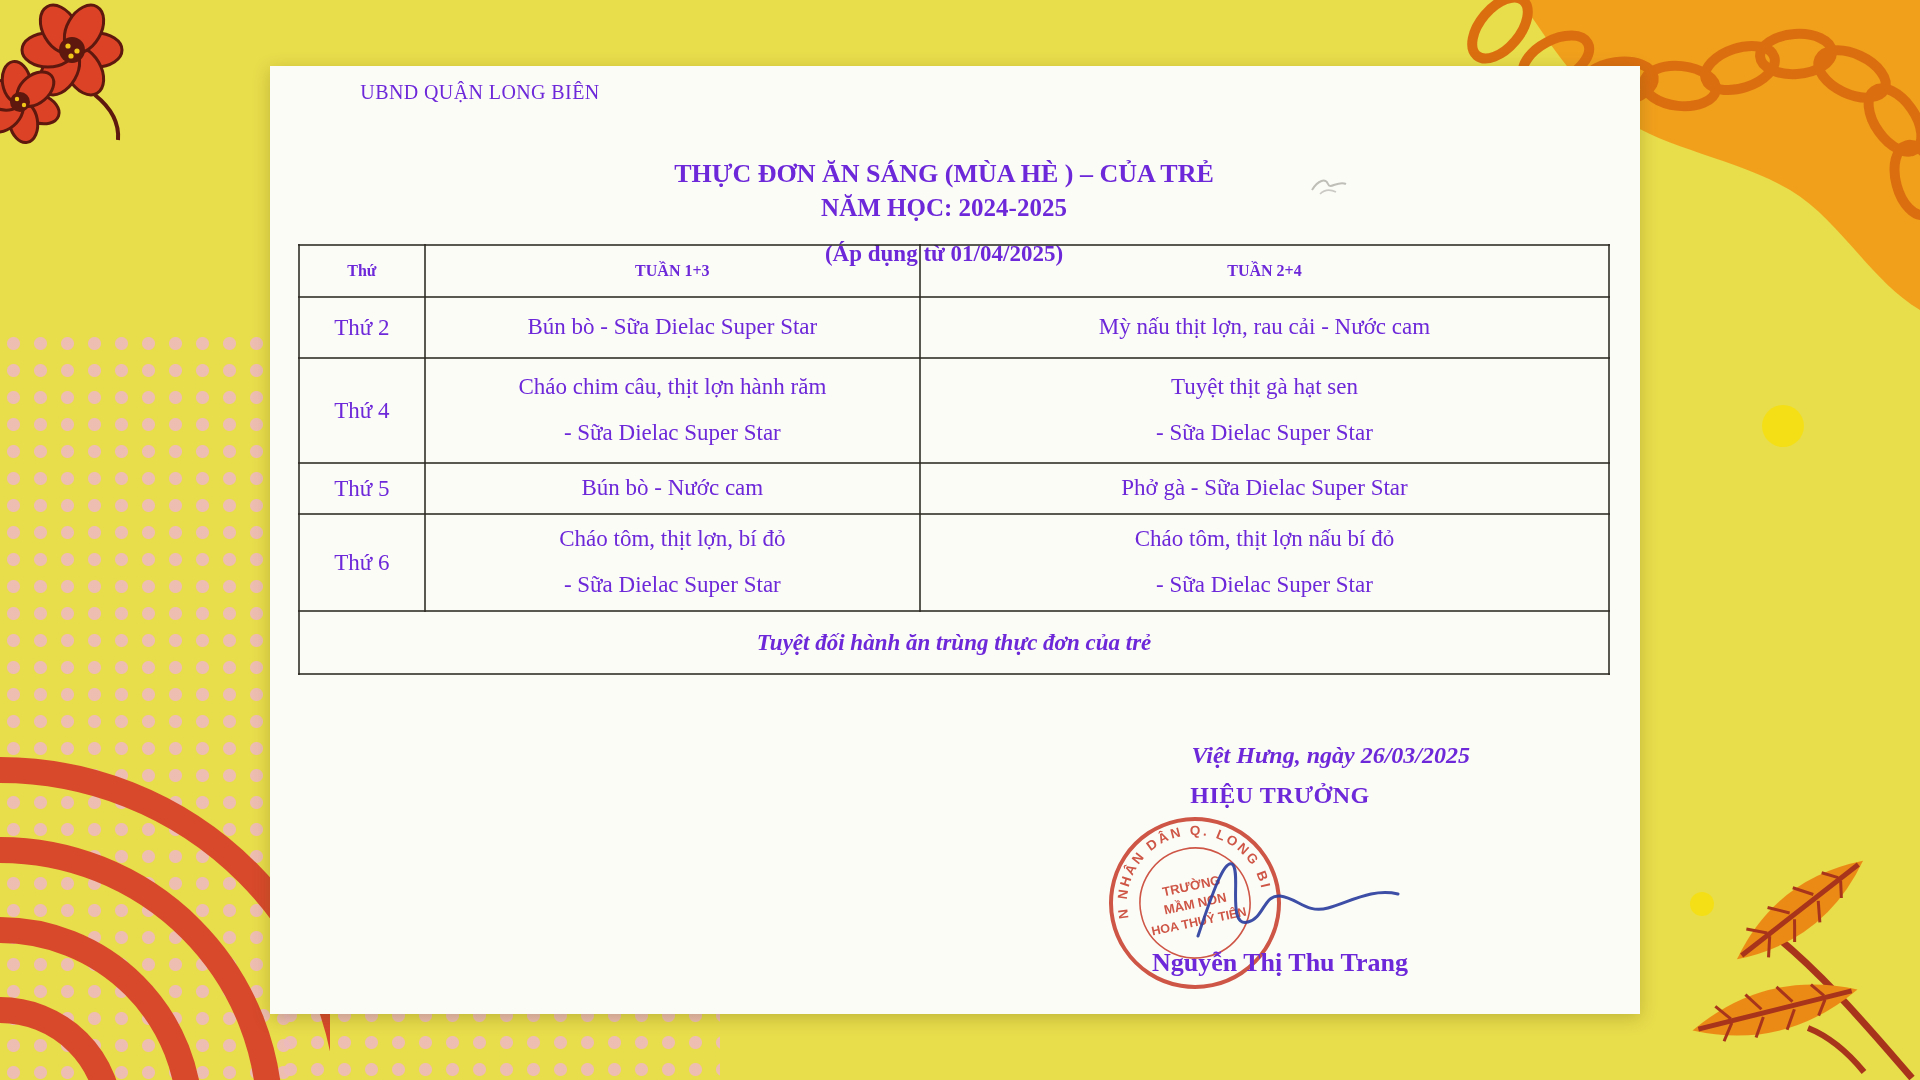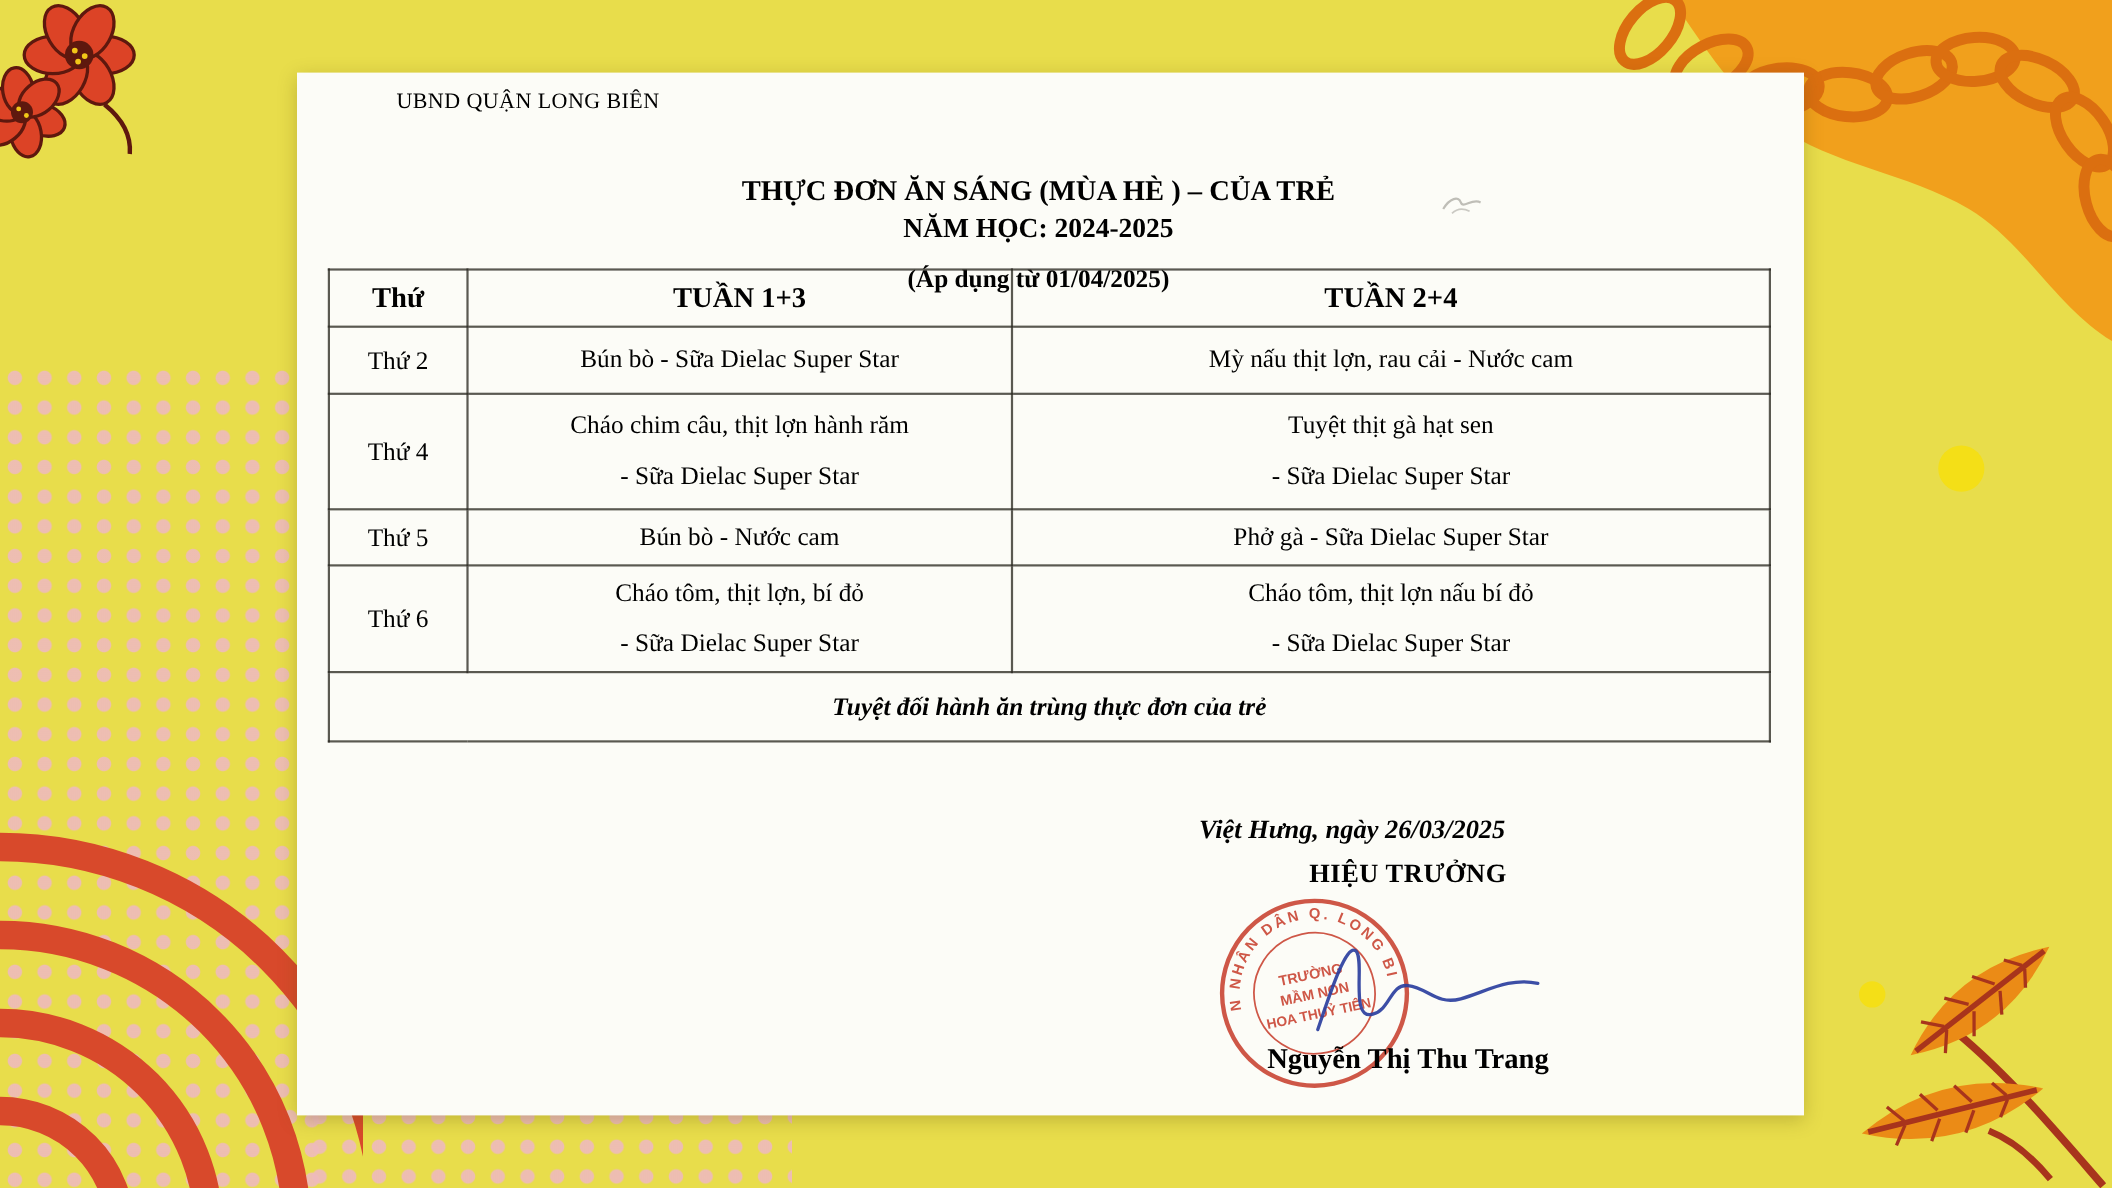--- a/index.html
+++ b/index.html
@@ -10,46 +10,46 @@
   .dots{position:absolute;z-index:0;
         background-image:radial-gradient(circle,rgba(238,186,189,.9) 6px,rgba(238,186,189,0) 7px);
         background-size:27px 27px;}
   .dots-left{left:0;top:330px;width:292px;height:750px;}
   .dots-bottom{left:250px;top:1002px;width:470px;height:78px;}
   .sun-dot{position:absolute;z-index:1;border-radius:50%;background:#f4df17;}
   .sun-dot-right{left:1762px;top:405px;width:42px;height:42px;}
 
   
   .paper{position:absolute;left:270px;top:66px;width:1370px;height:948px;z-index:2;
-         background:#fcfcf7;box-shadow:0 4px 16px rgba(90,80,10,.28);color:#000000;}
+         background:#fcfcf7;box-shadow:0 4px 16px rgba(90,80,10,.28);color:#6d28d9;}
   .doc-header{position:absolute;left:40px;top:14px;width:340px;text-align:center;line-height:1.25;}
   .doc-header .l1{font-size:20px;letter-spacing:.4px;}
   .doc-header .l2{font-size:20px;font-weight:bold;margin-top:1px;}
   .doc-title{position:absolute;left:28px;top:92px;width:1292px;text-align:center;font-weight:bold;line-height:1.2;}
   .doc-title .t1{font-size:26px;}
   .doc-title .t2{font-size:25px;margin-top:4px;}
   .doc-title .t3{font-size:23px;margin-top:17px;}
 
   
   table.menu{position:absolute;left:28px;top:178px;width:1312px;border-collapse:collapse;table-layout:fixed;}
   table.menu th,table.menu td{border:2px solid rgba(44,42,34,.78);padding:0 6px;vertical-align:middle;}
-  table.menu th{font-size:26px;font-weight:bold;text-align:center;height:50px;}
+  table.menu th{font-size:16px;font-weight:bold;text-align:center;height:50px;}
   table.menu td{font-size:23px;text-align:center;}
   .col-day{width:9.6%;}
   .col-w13{width:37.8%;}
   .col-w24{width:52.6%;}
   .r-h61{height:61px;} .r-h56{height:56px;} .r-h105{height:105px;} .r-h51{height:51px;} .r-h97{height:97px;} .r-h63{height:63px;}
   .cell-lines{display:flex;flex-direction:column;justify-content:center;align-items:center;}
   .cell-line{line-height:1.25;}
   .cell-line + .cell-line{margin-top:17px;}
   .cell-line:empty{display:none;}
   td.note-cell{font-weight:bold;font-style:italic;font-size:24px;text-align:center;}
 
   
-  .place-date{position:absolute;left:820px;top:676px;width:380px;text-align:left;
+  .place-date{position:absolute;left:820px;top:676px;width:380px;text-align:right;
               font-weight:bold;font-style:italic;font-size:24px;}
   .role{position:absolute;left:820px;top:716px;width:380px;text-align:center;
         font-weight:bold;font-size:24px;letter-spacing:.5px;}
   .stamp-svg{position:absolute;left:810px;top:742px;}
   .sig-name{position:absolute;left:840px;top:882px;width:340px;text-align:center;
             font-weight:bold;font-size:26px;}
   .smudge-svg{position:absolute;left:1040px;top:108px;opacity:.55;}
 </style>
 </head>
 <body>

